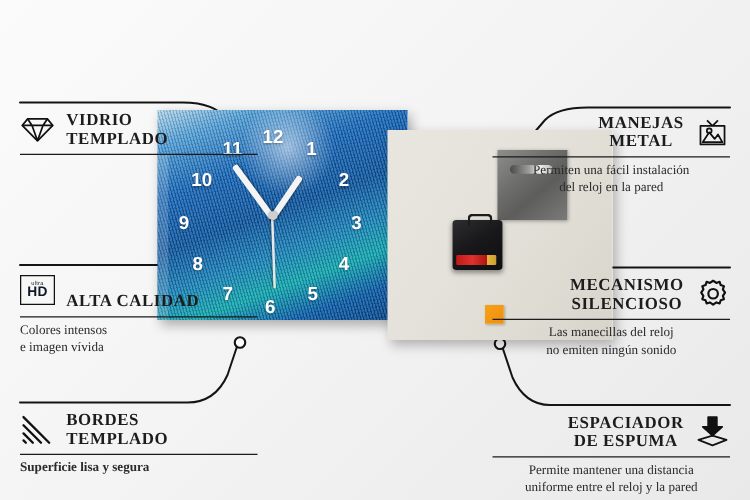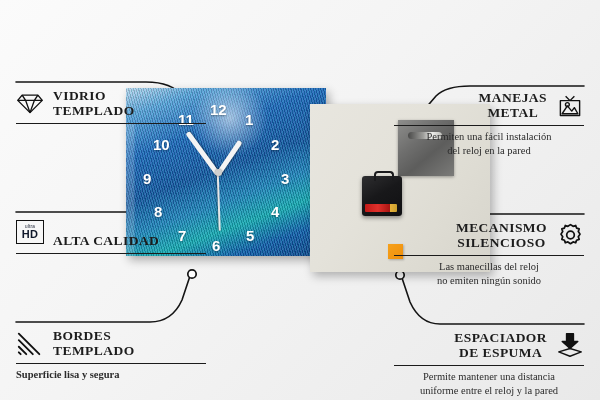--- a/index.html
+++ b/index.html
@@ -178,20 +178,24 @@
         <span class="hd-box">
           <span class="hd-top">ultra</span>
           <span class="hd-main">HD</span>
         </span>
       </span>
       <span class="cal-title">
         <br><span>ALTA CALIDAD</span>
       </span>
     </div>
     <div class="cal-rule"></div>
+    <div class="cal-desc">
+      <span style="white-space:pre-line;">Colores intensos
+e imagen vívida</span>
+    </div>
   </div>
 
   <div class="callout left" style="left:16px;top:280px;">
     <div class="cal-head">
       <span class="ico">
         <svg viewBox="0 0 30 26" width="28" height="26" fill="none" stroke="#111" stroke-width="2" stroke-linecap="round">
           <path d="M3 3 L25 25"></path>
             <path d="M3 10 L18 25"></path>
             <path d="M3 17 L11 25"></path>
             <path d="M3 23 L5 25"></path>

